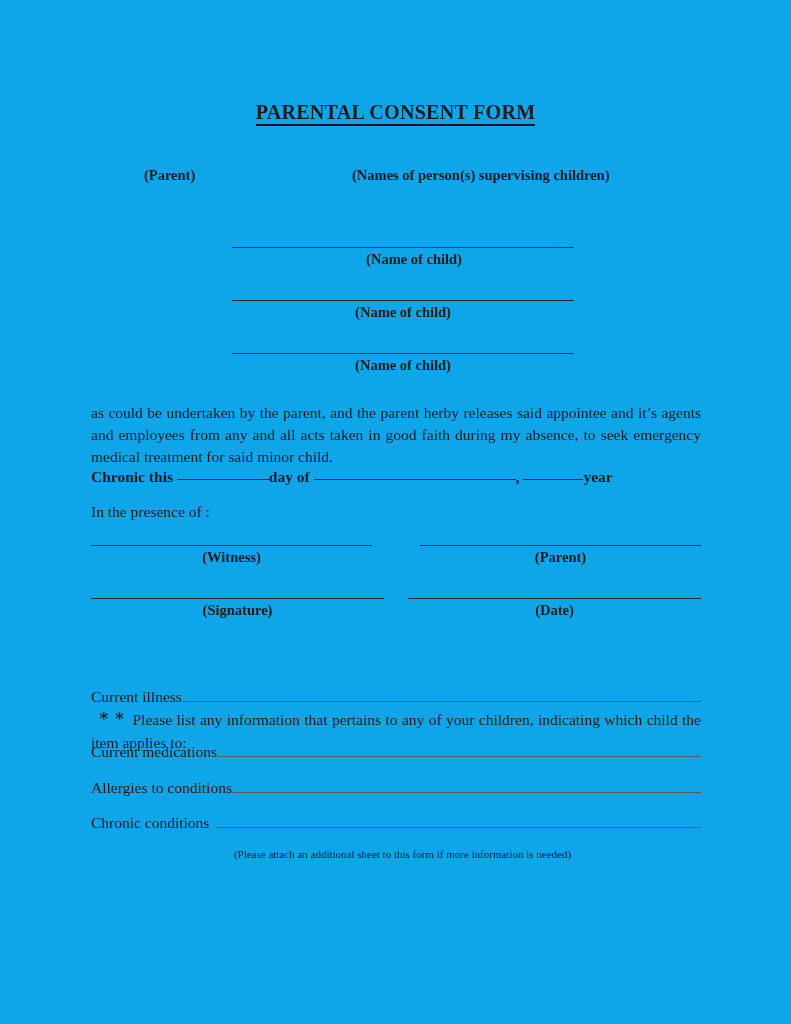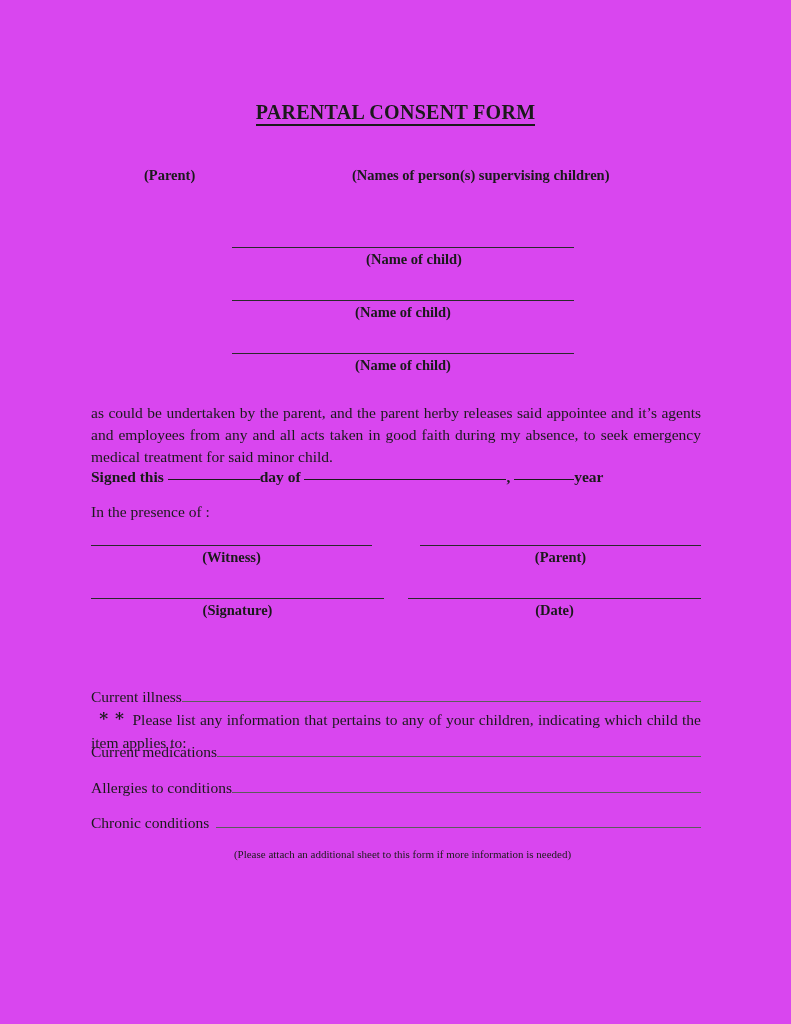--- a/index.html
+++ b/index.html
@@ -4,21 +4,21 @@
 <style>
   html, body {
     margin: 0;
     padding: 0;
     background: #ffffff;
   }
   .page {
     position: relative;
     width: 791px;
     height: 1024px;
-    background: #d946ef;
+    background: #0ea5e9;
     font-family: "Liberation Serif", "DejaVu Serif", serif;
     color: #1a1a1a;
     overflow: hidden;
   }
 
   
   .doc-title {
     position: absolute;
     left: 0;
     right: 0;
@@ -241,21 +241,21 @@
   </div>
 
   <div class="child-block child-3">
     <div class="child-rule"></div>
     <div class="child-caption">(Name of child)</div>
   </div>
 
   <div class="body-text para-release">as could be undertaken by the parent, and the parent herby releases said appointee and it’s agents and employees from any and all acts taken in good faith during my absence, to seek emergency medical treatment for said minor child.</div>
 
   <div class="signed-line">
-    <span>Signed this</span>
+    <span>Chronic this</span>
     <span class="rule-inline rule-day"></span><span>day of</span>
     <span class="rule-inline rule-month"></span><span>,</span>
     <span class="rule-inline rule-year"></span><span>year</span>
   </div>
 
   <div class="presence">In the presence of :</div>
 
   <div class="sig-row sig-row-1">
     <div class="sig-cell">
       <div class="sig-rule"></div>

